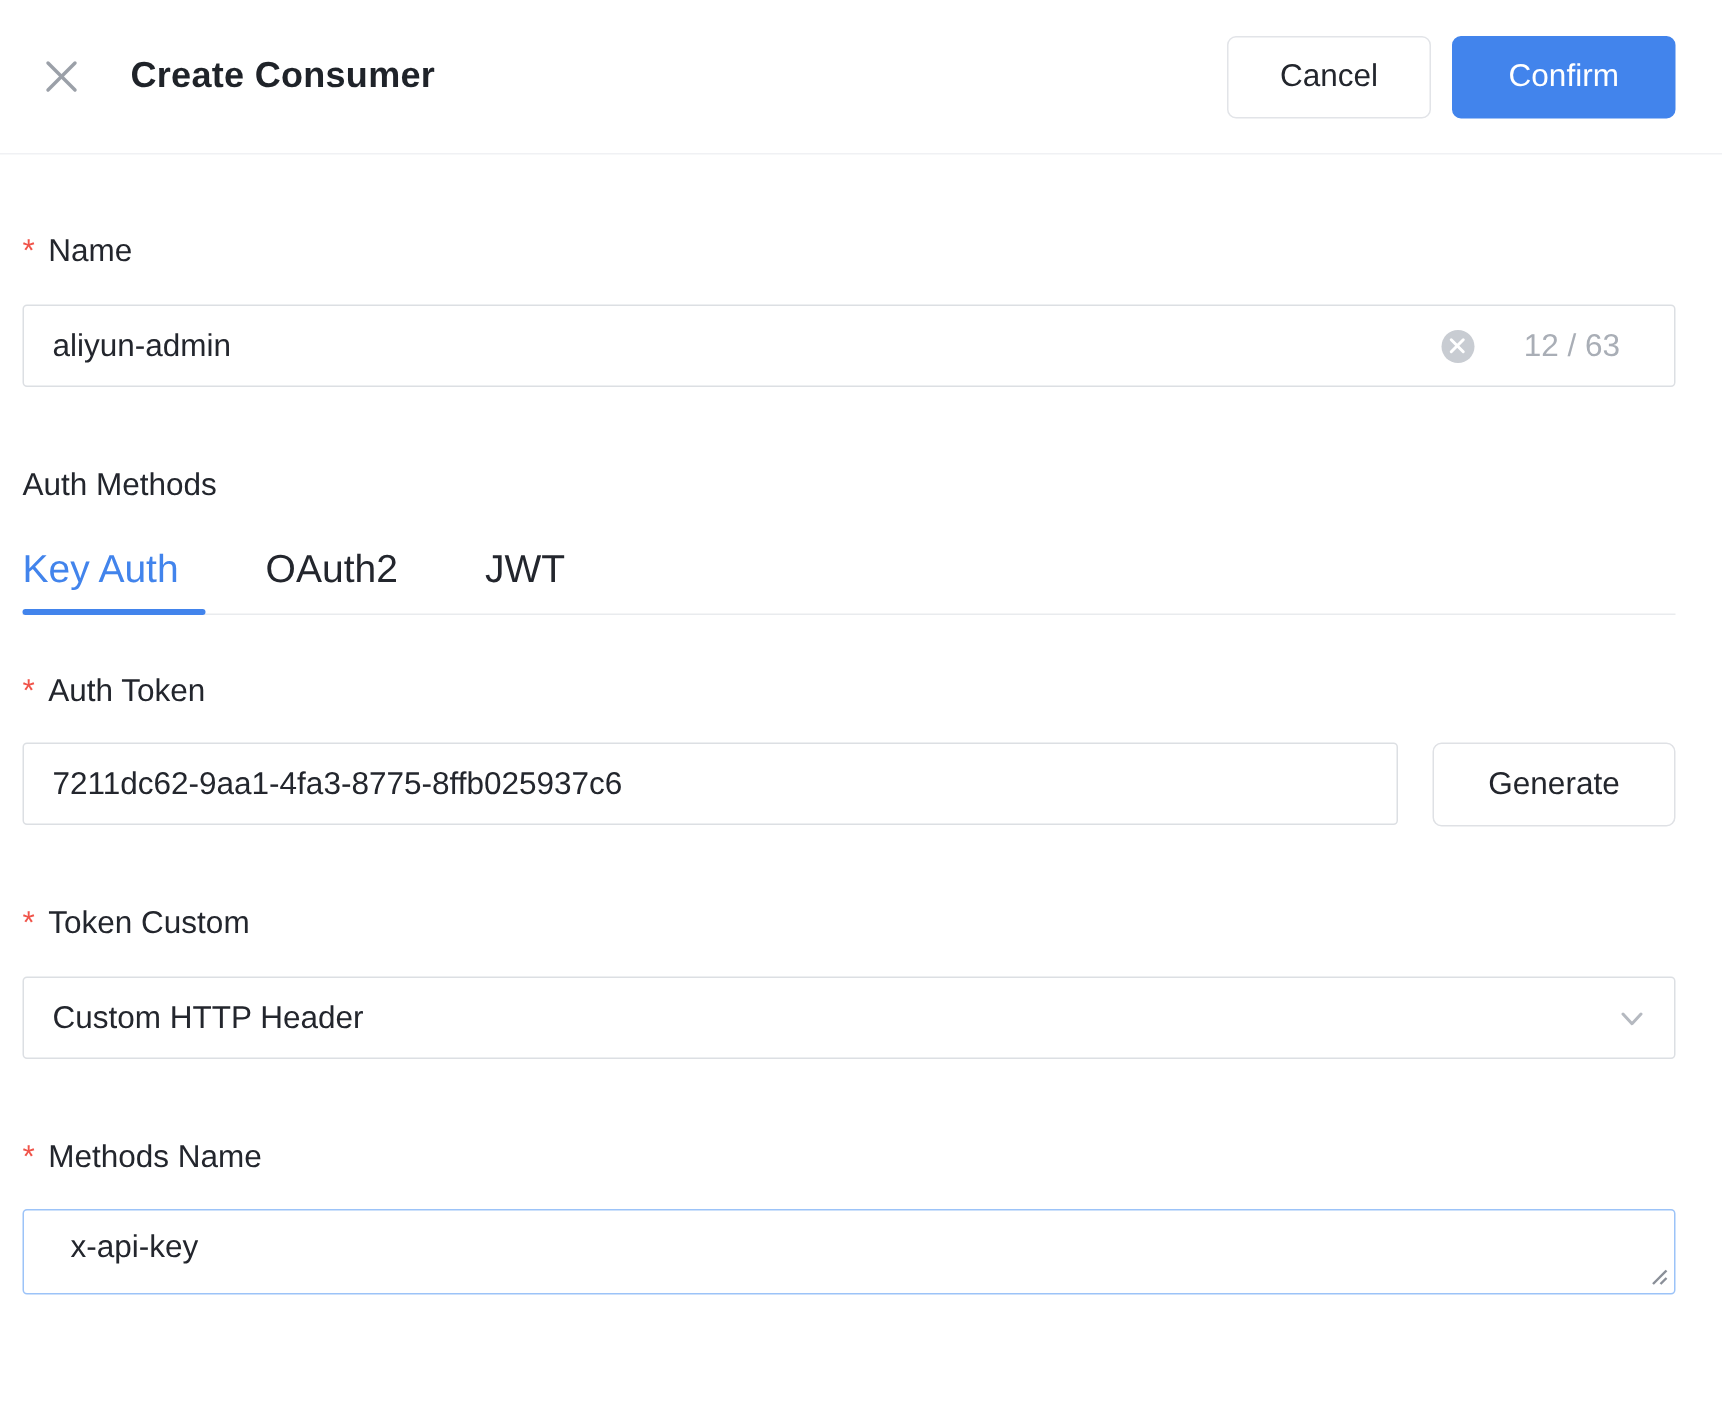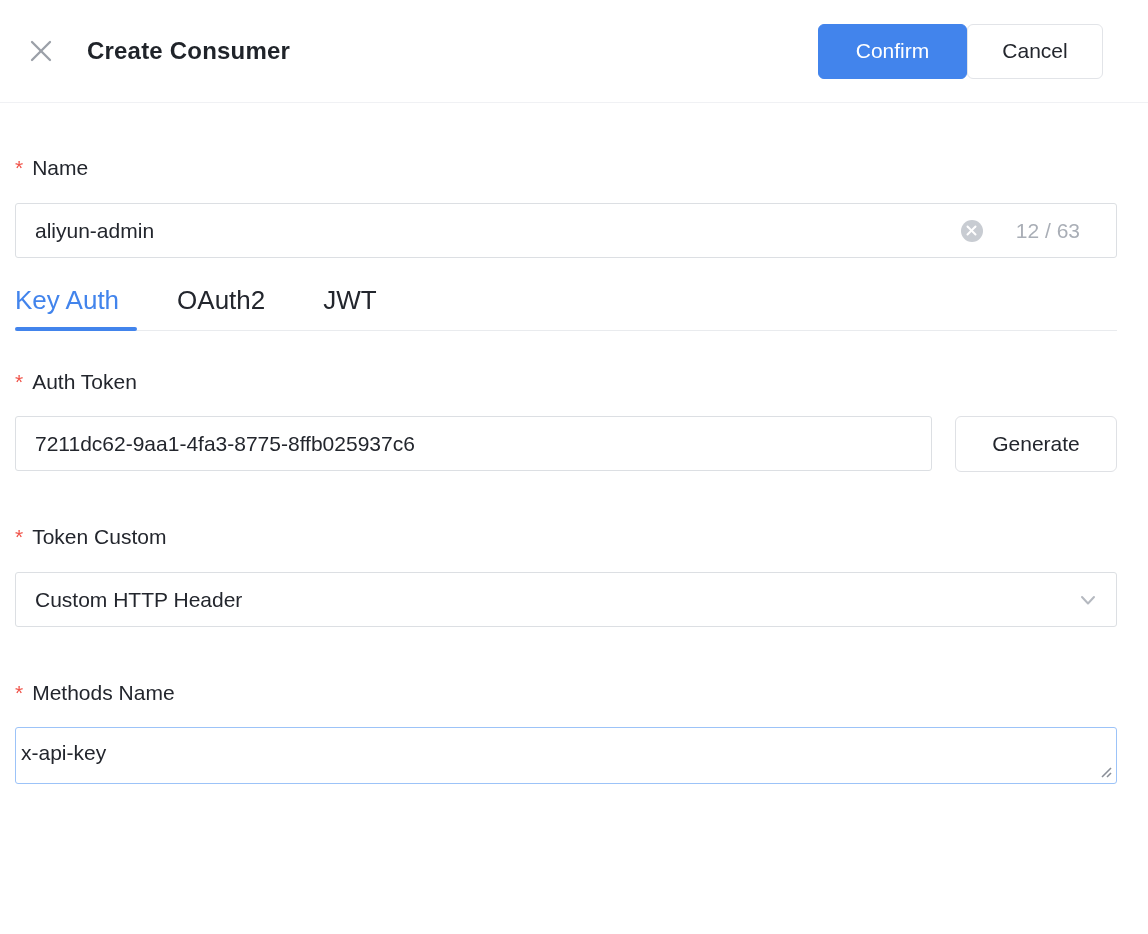--- a/index.html
+++ b/index.html
@@ -182,21 +182,21 @@
   .textarea-wrap {
     margin-top: 21px;
     position: relative;
   }
   .textarea-wrap textarea {
     display: block;
     width: 100%;
     height: 57px;
     border: 1px solid #9cc3f8;
     border-radius: 3px;
-    padding: 13px 20px 0 5px;
+    padding: 13px 20px 0 31px;
     font-size: 21px;
     font-family: inherit;
     color: #23262d;
     resize: none;
     outline: none;
     overflow: hidden;
   }
   .resize-handle {
     position: absolute;
     right: 4px;
@@ -211,41 +211,44 @@
 
   <div class="dialog-header">
     <span class="close-btn">
       <svg width="24" height="24" viewBox="0 0 24 24">
         <line x1="3" y1="3" x2="21" y2="21" stroke="#9ba0a8" stroke-width="2.3" stroke-linecap="round"></line>
         <line x1="21" y1="3" x2="3" y2="21" stroke="#9ba0a8" stroke-width="2.3" stroke-linecap="round"></line>
       </svg>
     </span>
     <span class="dialog-title">Create Consumer</span>
     <span class="header-spacer"></span>
+    <button class="btn btn-cancel">Cancel</button>
     <button class="btn btn-confirm">Confirm</button>
-    <button class="btn btn-cancel">Cancel</button>
   </div>
 
   <div class="content">
 
     <div class="field-label lbl-name">
       <span class="req">*</span>
       <span>Name</span>
     </div>
     <div class="input-box">
       <input type="text" value="aliyun-admin" style="">
       <span class="clear-icon">
         <svg width="11" height="11" viewBox="0 0 11 11">
           <line x1="1.5" y1="1.5" x2="9.5" y2="9.5" stroke="#ffffff" stroke-width="2" stroke-linecap="round"></line>
           <line x1="9.5" y1="1.5" x2="1.5" y2="9.5" stroke="#ffffff" stroke-width="2" stroke-linecap="round"></line>
         </svg>
       </span>
       <span class="char-counter">12 / 63</span>
     </div>
 
+    <div class="field-label lbl-authm">
+      <span>Auth Methods</span>
+    </div>
     <div class="tabs">
       <div class="tab active">Key Auth</div>
       <div class="tab">OAuth2</div>
       <div class="tab">JWT</div>
     </div>
 
     <div class="field-label lbl-token">
       <span class="req">*</span>
       <span>Auth Token</span>
     </div>

